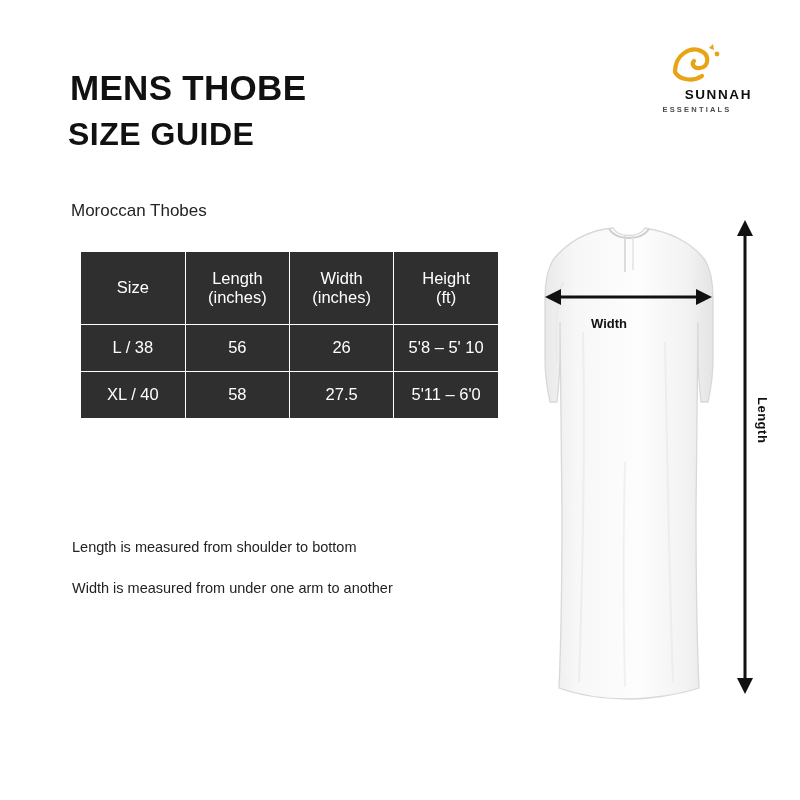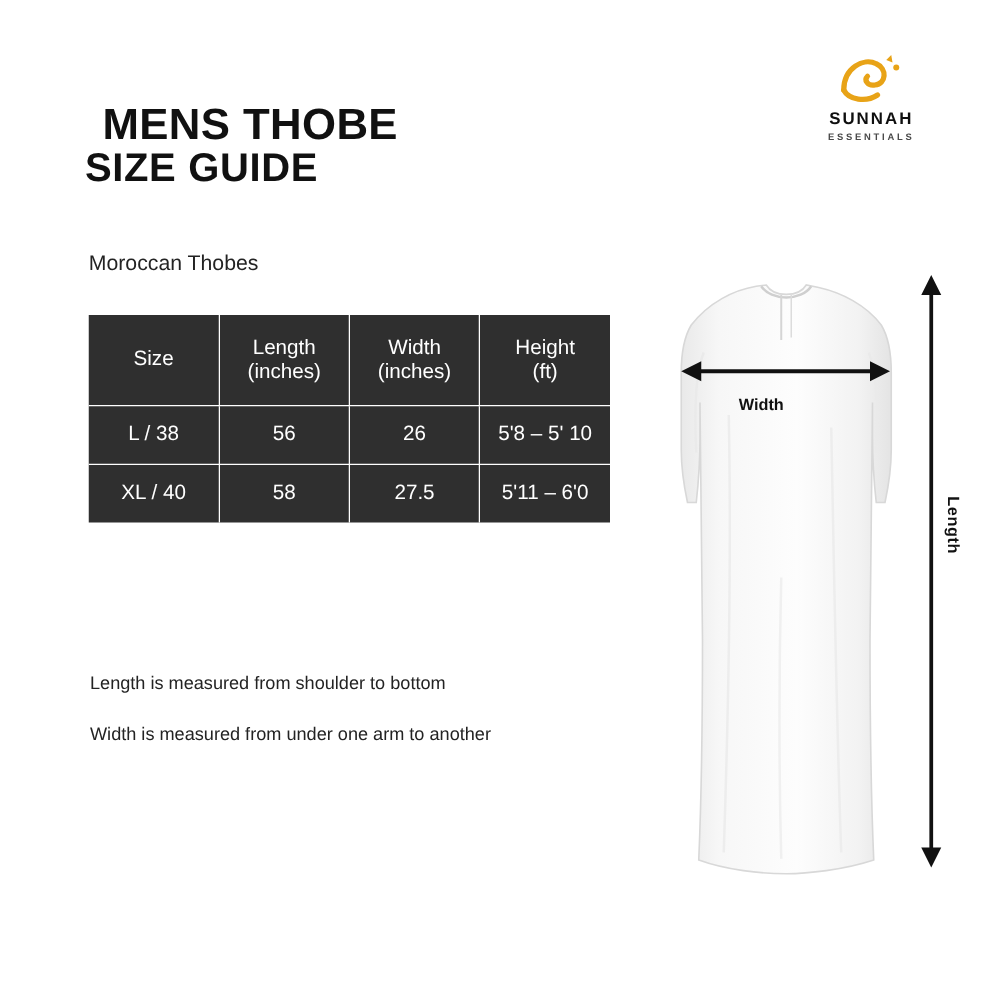--- a/index.html
+++ b/index.html
@@ -31,39 +31,40 @@
     height: 42px;
     margin: 0 auto 4px auto;
     display: block;
   }
   .brand-name {
     font-size: 13.5px;
     font-weight: bold;
     letter-spacing: 1.6px;
     color: #0f0f0f;
     line-height: 1.1;
+    text-align: right;
   }
   .brand-sub {
     font-size: 7.5px;
     font-weight: bold;
     letter-spacing: 2.2px;
     color: #4a4a4a;
     margin-top: 2px;
   }
 
   
   .title-1 {
     position: absolute;
     left: 70px;
     top: 68px;
     font-size: 35px;
     font-weight: bold;
     letter-spacing: 0.3px;
     color: #111111;
-    margin: 12px;
+    margin: 0;
   }
   .title-2 {
     position: absolute;
     left: 68px;
     top: 116px;
     font-size: 32px;
     font-weight: bold;
     letter-spacing: 0.5px;
     color: #111111;
     margin: 0;
@@ -72,21 +73,21 @@
     position: absolute;
     left: 71px;
     top: 201px;
     font-size: 17px;
     color: #232323;
   }
 
   
   .table-wrap {
     position: absolute;
-    left: 71px;
+    left: 81px;
     top: 252px;
     width: 417px;
   }
   table.size-table {
     border-collapse: collapse;
     width: 100%;
     background: #2f2f2f;
     table-layout: fixed;
   }
   table.size-table th,

